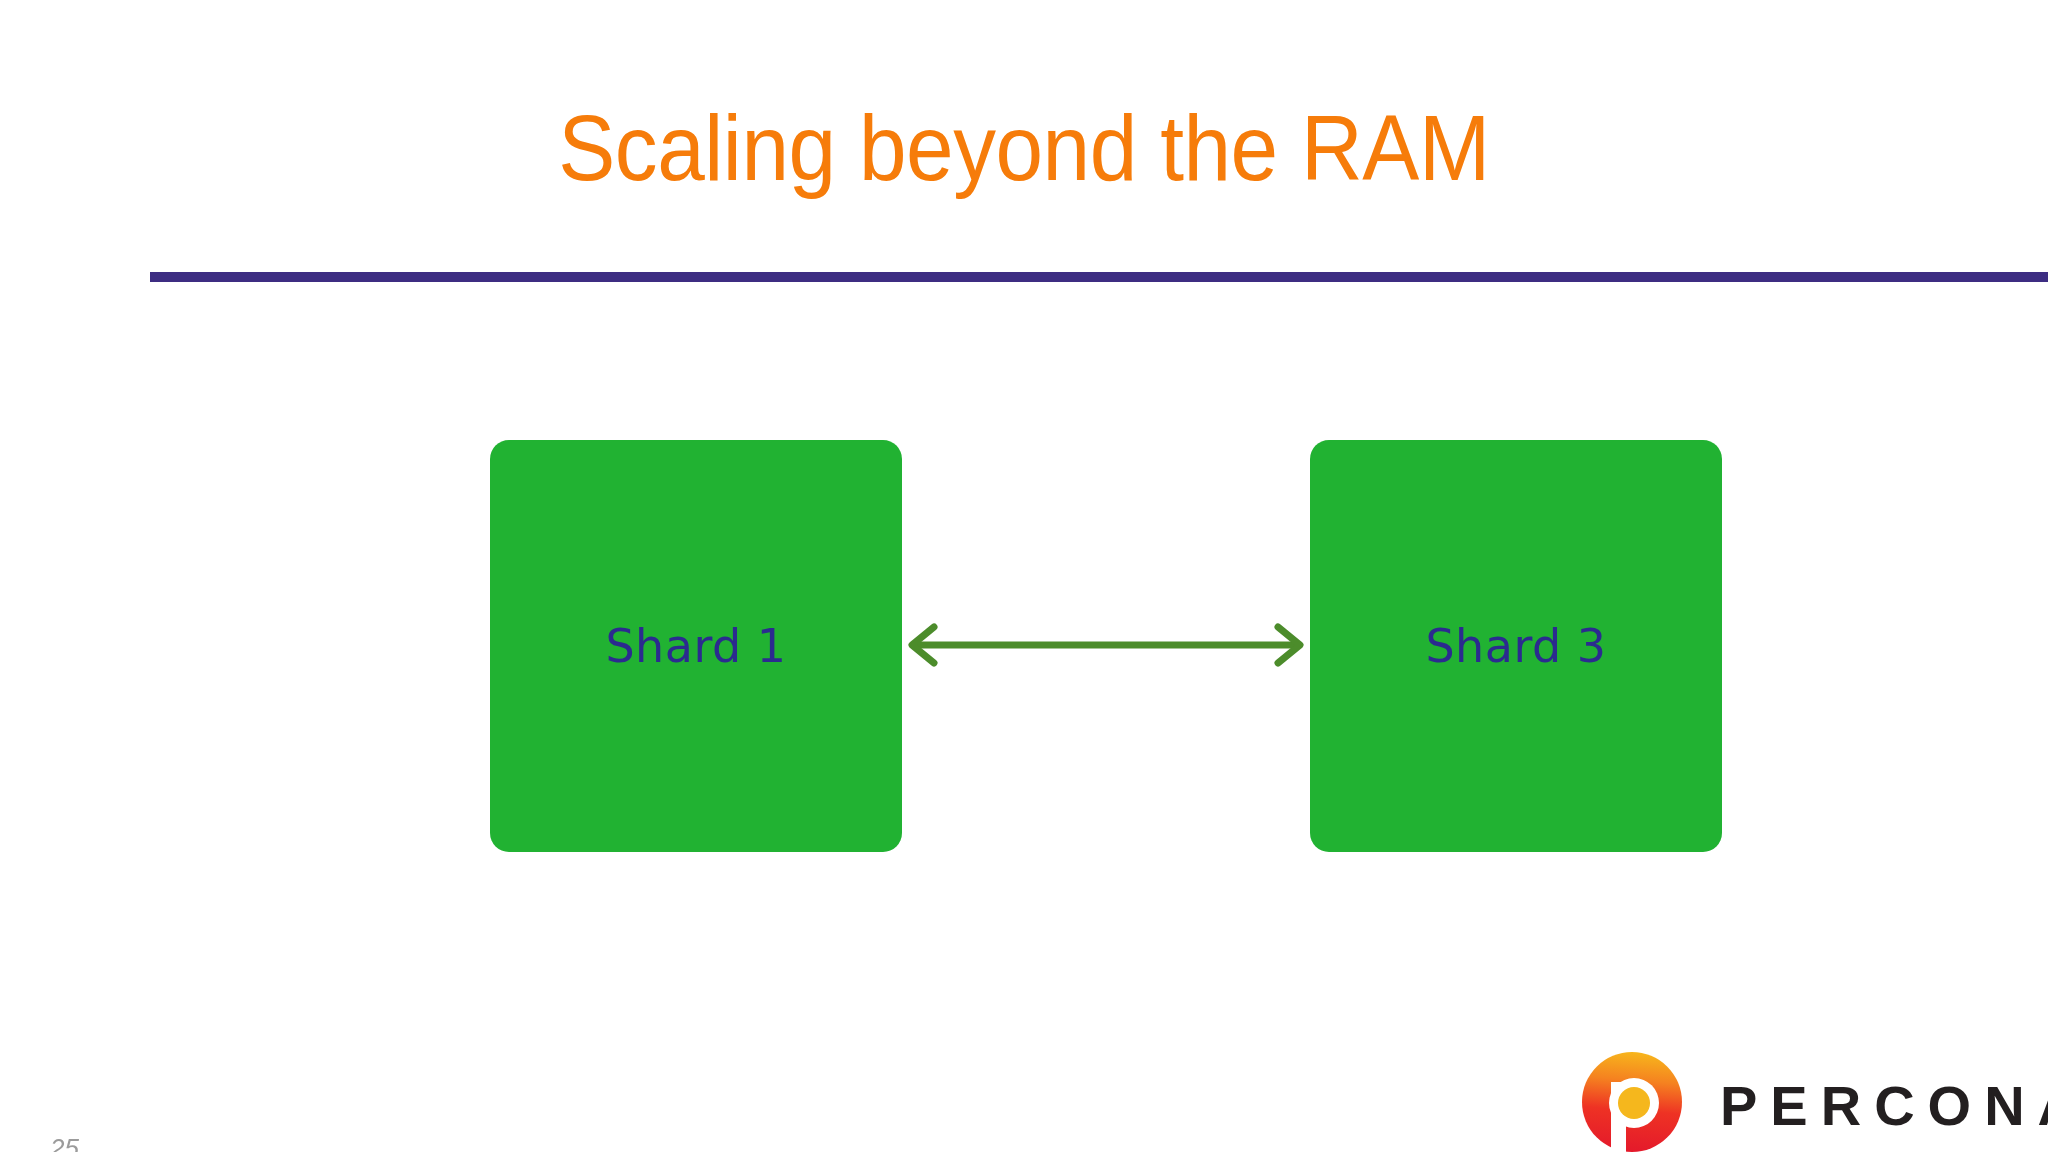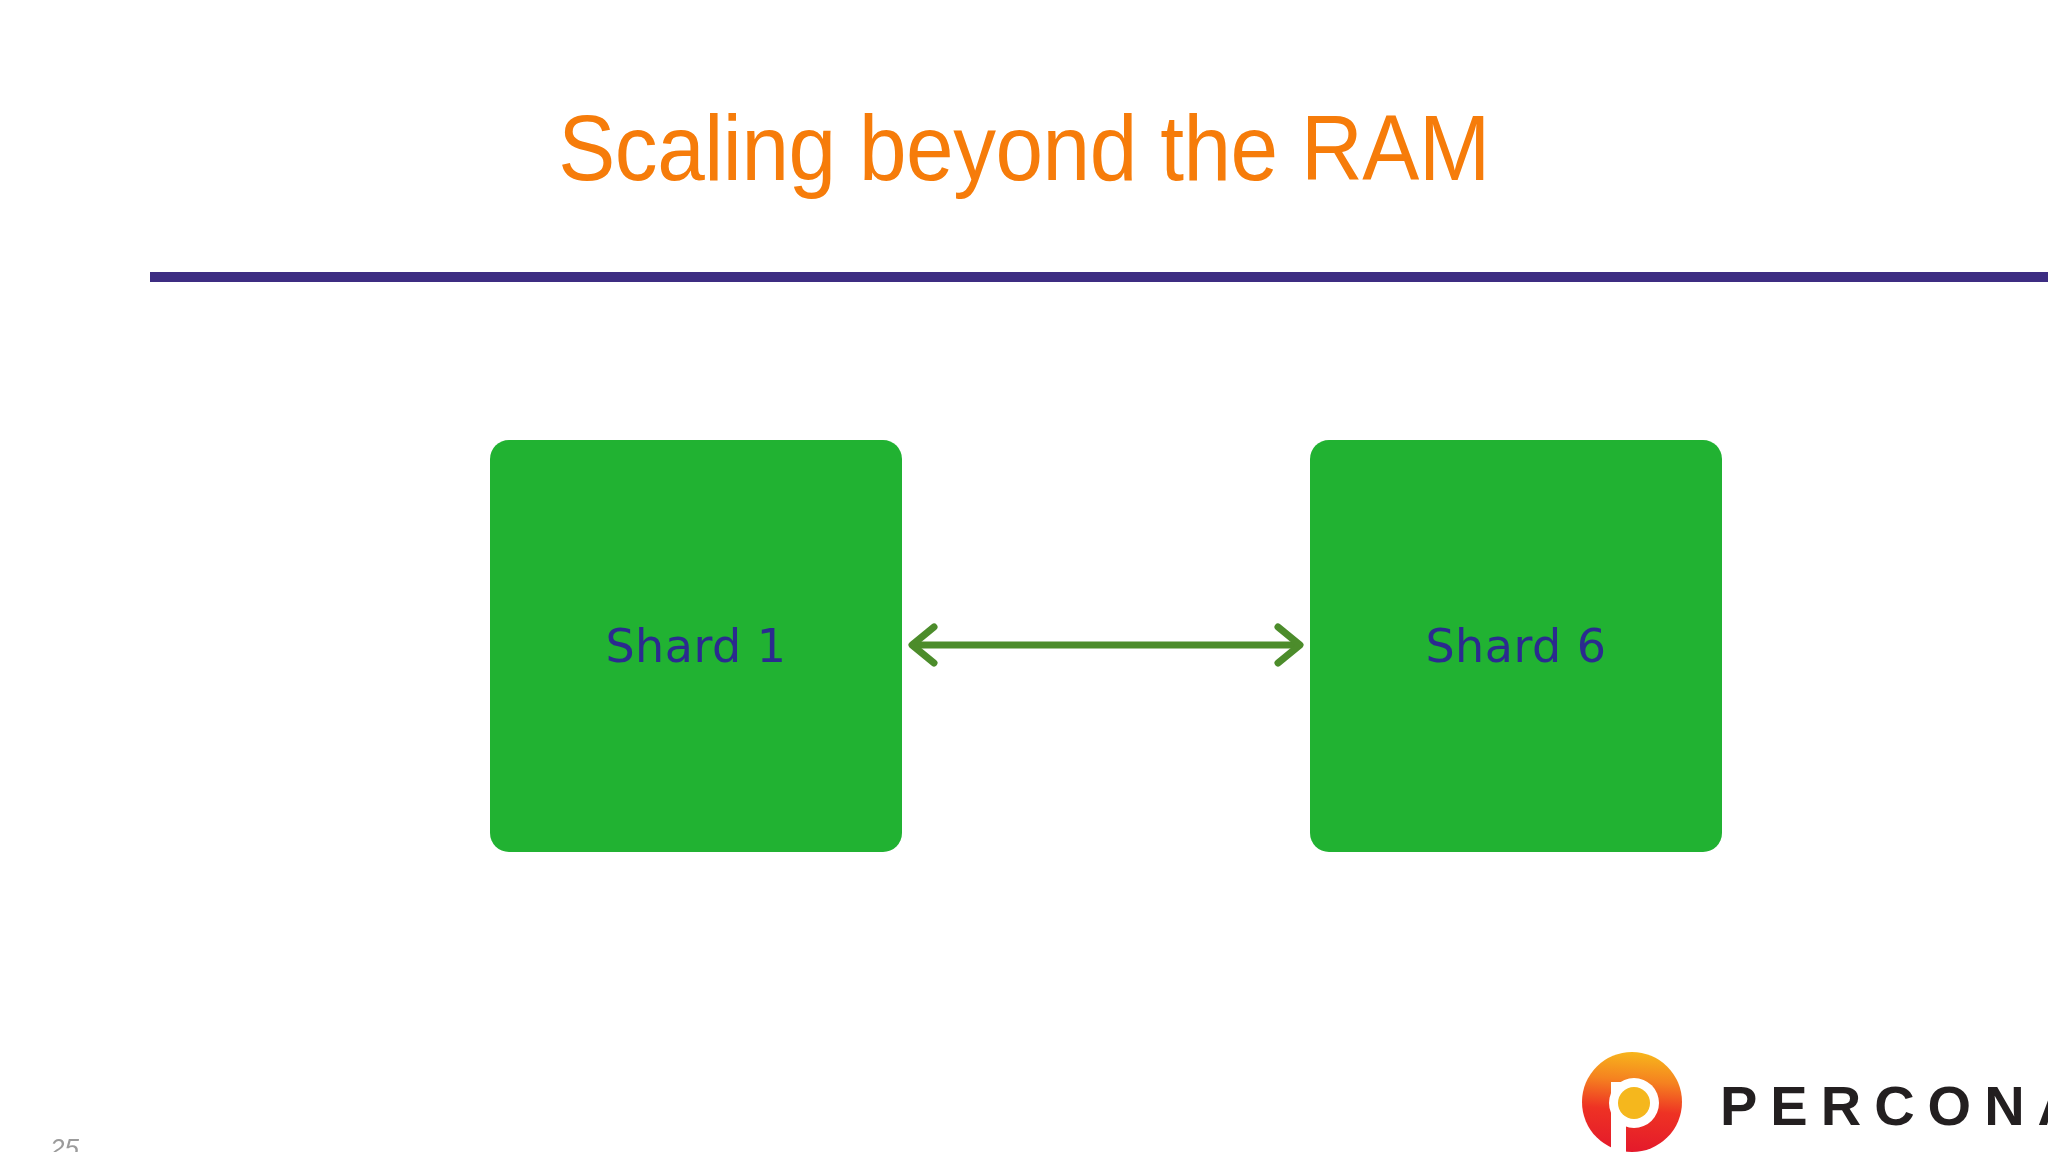--- a/index.html
+++ b/index.html
@@ -138,21 +138,21 @@
 
   <div id="title-rule"></div>
 
   <div id="diagram">
 
     <div id="shard-box-1" class="shard-box">
       <span class="shard-label">Shard 1</span>
     </div>
 
     <div id="shard-box-2" class="shard-box">
-      <span class="shard-label">Shard 6</span>
+      <span class="shard-label">Shard 3</span>
     </div>
 
     <svg id="shard-link" viewBox="0 0 432 62">
       <line x1="24" y1="31" x2="408" y2="31" stroke="#4c8c2b" stroke-width="7" stroke-linecap="butt"></line>
       <polyline points="44,13 22,31 44,49" fill="none" stroke="#4c8c2b" stroke-width="7" stroke-linecap="round" stroke-linejoin="round"></polyline>
       <polyline points="388,13 410,31 388,49" fill="none" stroke="#4c8c2b" stroke-width="7" stroke-linecap="round" stroke-linejoin="round"></polyline>
     </svg>
 
   </div>
 

